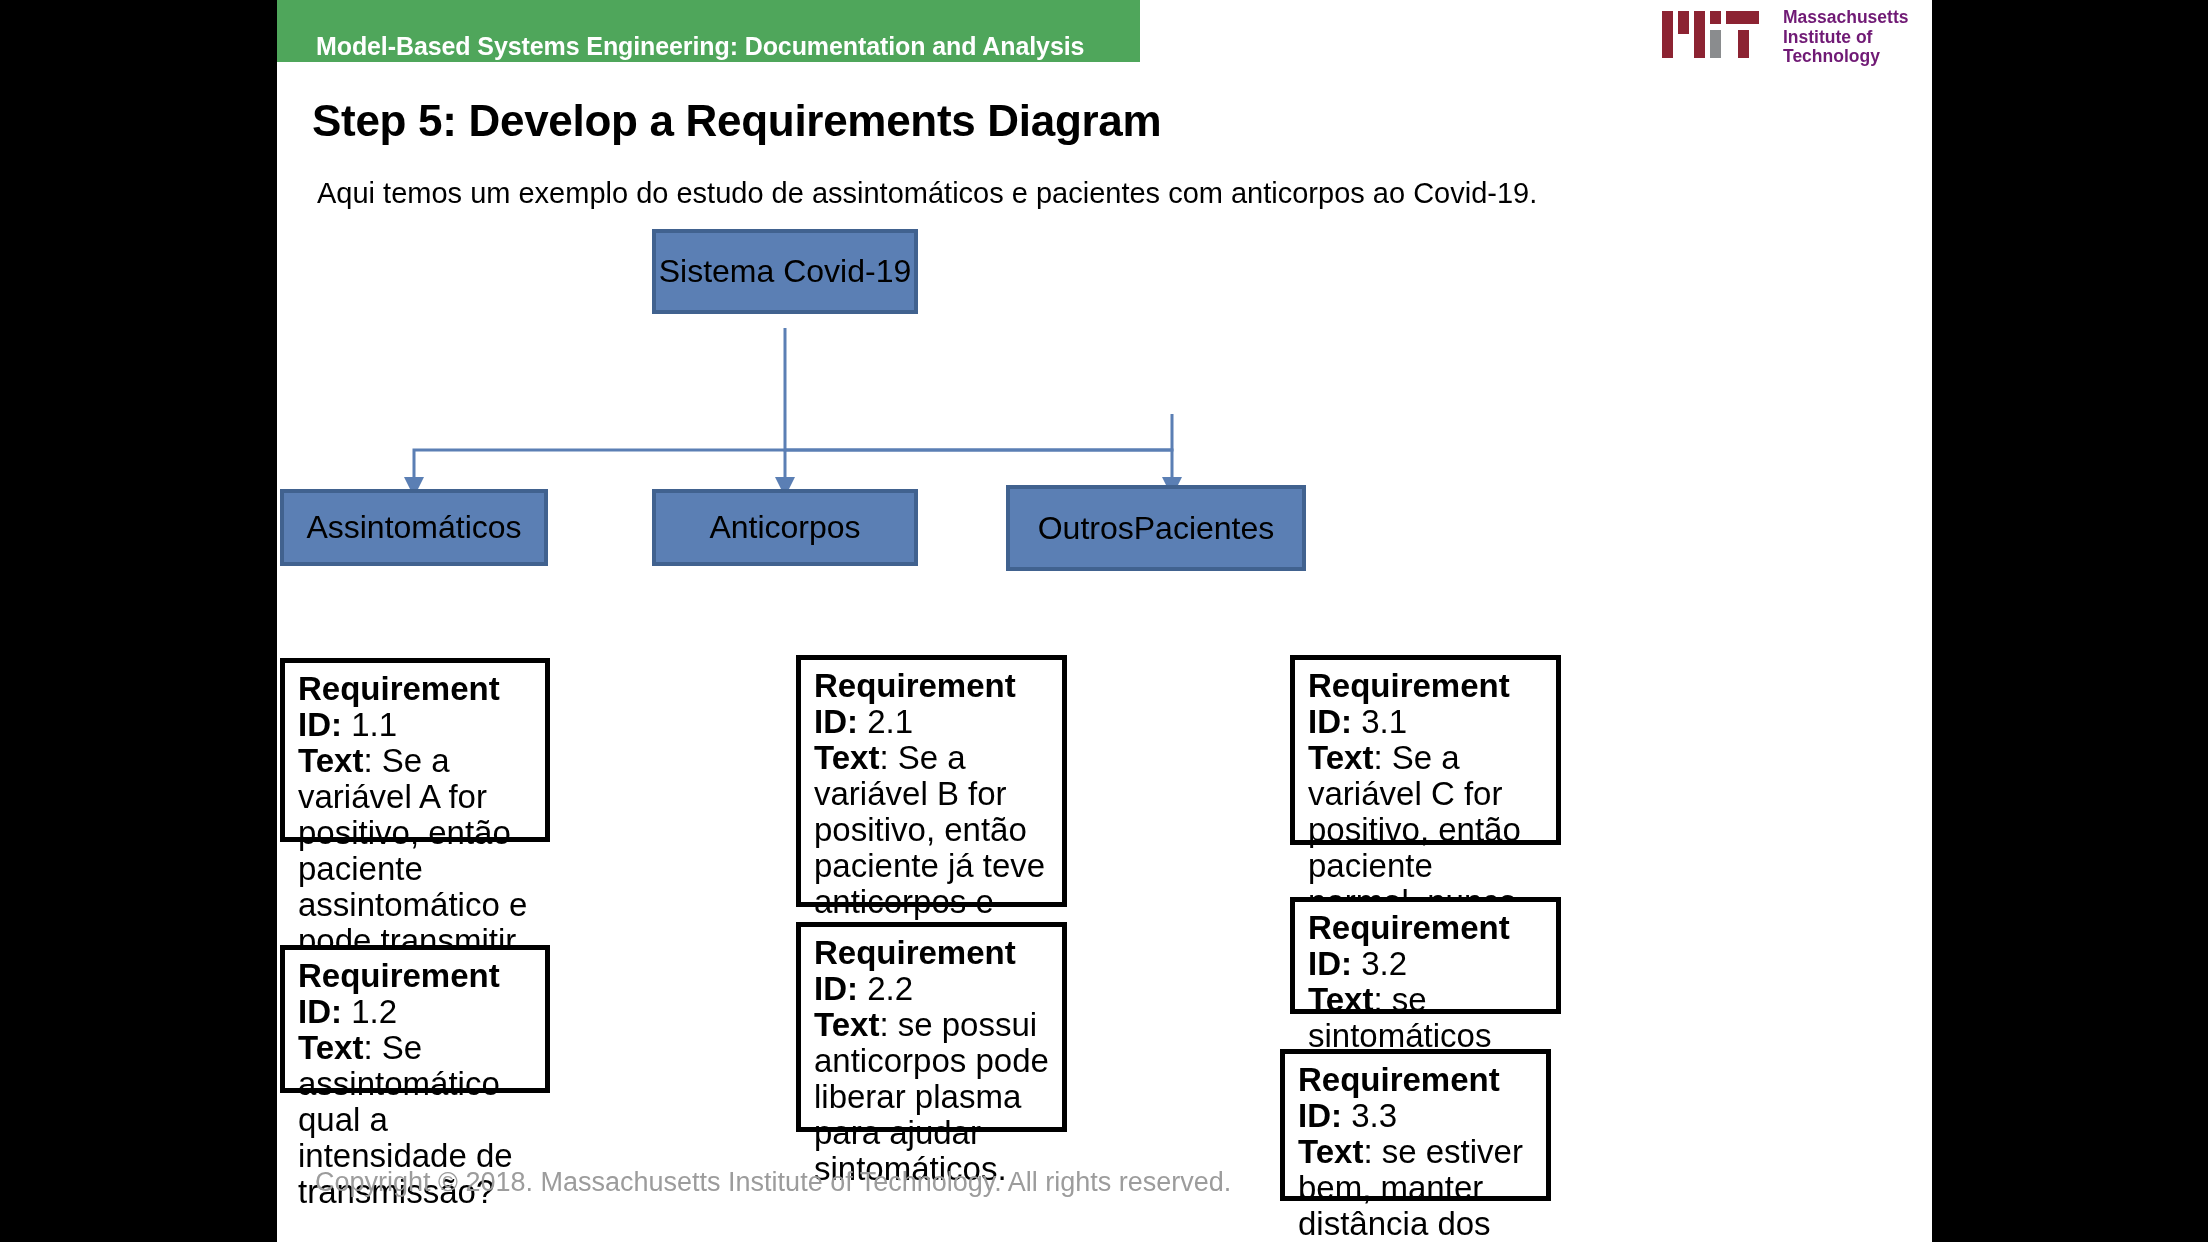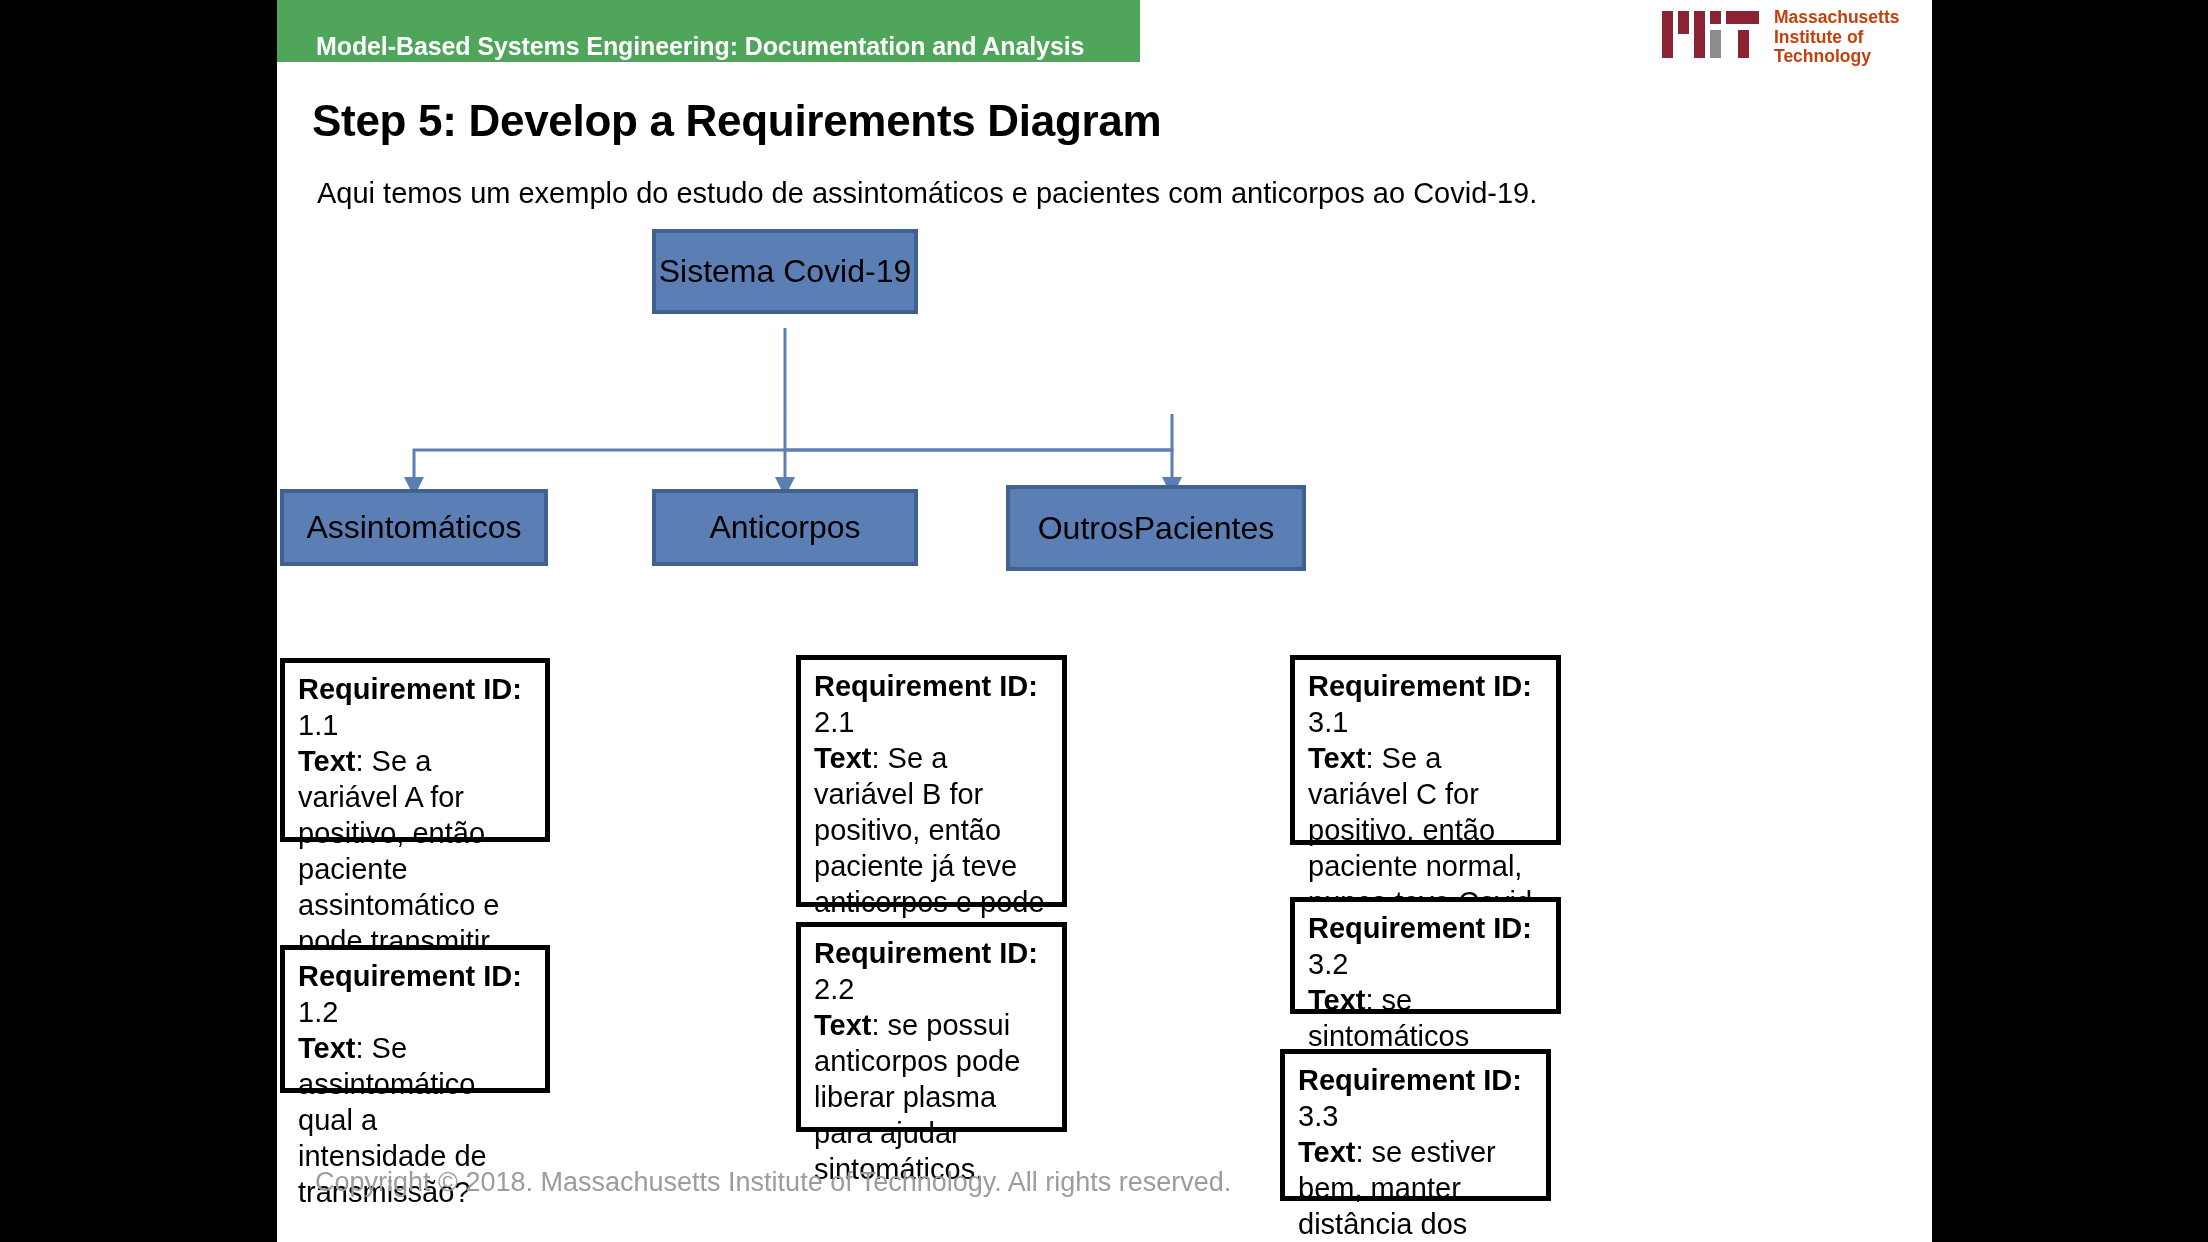--- a/index.html
+++ b/index.html
@@ -62,23 +62,23 @@
     position: absolute;
     left: 0px;
     top: 3px;
     width: 97px;
     height: 47px;
   }
   .mbar { position: absolute; background: #8C2332; }
   .mbar.gray { background: #8A8C8E; }
   #mit-words {
     position: absolute;
-    left: 112px;
+    left: 121px;
     top: 0px;
-    color: #c2410c;
+    color: #701a75;
     font-weight: bold;
     font-size: 17.5px;
     line-height: 19.5px;
     font-stretch: condensed;
     white-space: nowrap;
   }
 
   
   #page-title {
     position: absolute;
@@ -125,21 +125,21 @@
     pointer-events: none;
   }
 
   
   .reqbox {
     position: absolute;
     background: #ffffff;
     border: 5px solid #000000;
     box-sizing: border-box;
     padding: 8px 13px 6px 13px;
-    font-size: 29px;
+    font-size: 33px;
     line-height: 36px;
     color: #000000;
   }
   .reqbox .lbl { font-weight: bold; }
 
   
   #copyright {
     position: absolute;
     left: 38px;
     top: 1167px;

